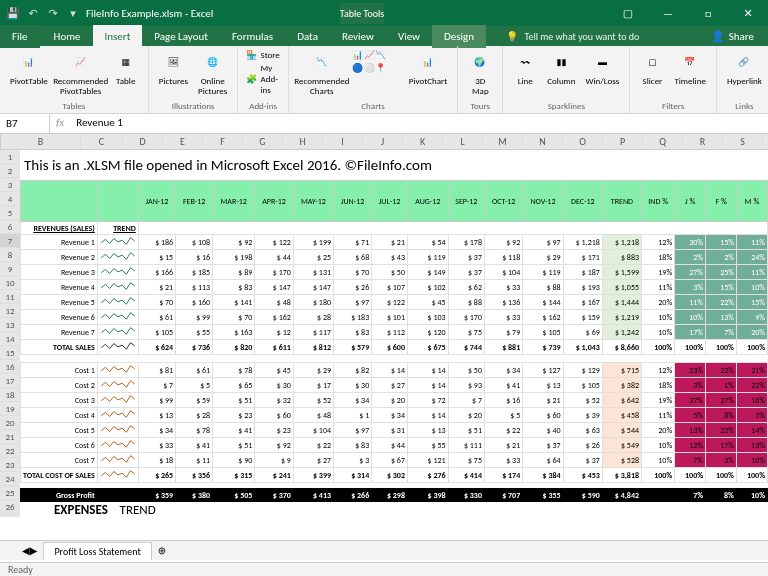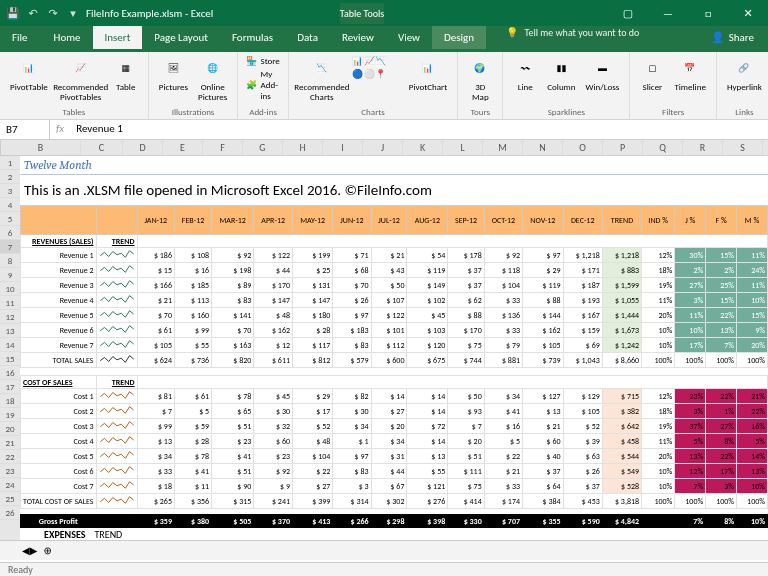--- a/index.html
+++ b/index.html
@@ -4,21 +4,21 @@
 <style>
 *{margin:0;padding:0;box-sizing:border-box;font-family:'Segoe UI',Calibri,sans-serif}
 body{background:#fff;font-size:11px;width:768px;height:576px;overflow:hidden;position:relative}
 .titlebar{background:#0a6e43;height:26px;display:flex;align-items:center;color:#fff;font-size:11px}
 .qat{display:flex;gap:2px;padding:0 4px}
 .qat-btn{width:18px;height:18px;display:flex;align-items:center;justify-content:center;color:#fff;opacity:.8}
 .title-center{flex:1;text-align:left}
 .title-tab{background:#217346;padding:4px 0;margin-left:30px;font-size:10px}
 .win-btns{display:flex;gap:0}
 .win-btn{width:40px;height:26px;display:flex;align-items:center;justify-content:center;color:#fff}
-.mintabs{background:#217346;height:26px;display:flex;align-items:flex-start;color:#fff;font-size:11px}
+.mintabs{background:#217346;height:20px;display:flex;align-items:center;color:#fff;font-size:11px}
 .mtab{padding:5px 12px;cursor:pointer}
 .mtab.file{background:#217346;margin-right:2px}
 .mtab.active{background:#f3f3f3;color:#217346}
 .tell-me{margin-left:20px;display:flex;align-items:center;gap:6px;opacity:.9;font-size:10px}
 .share{margin-left:auto;padding:5px 14px;display:flex;align-items:center;gap:4px}
 .ribbon{background:#f3f3f3;height:68px;display:flex;border-bottom:1px solid #d4d4d4}
 .rgroup{border-right:1px solid #ddd;padding:2px 6px;display:flex;flex-direction:column;justify-content:space-between}
 .rgroup-items{display:flex;gap:2px;align-items:flex-start}
 .rbtn{display:flex;flex-direction:column;align-items:center;padding:2px 4px;font-size:9px;line-height:1.1;text-align:center;max-width:54px}
 .rbtn .ic{width:16px;height:16px;margin-bottom:2px;display:flex;align-items:center;justify-content:center}
@@ -34,37 +34,37 @@
 .col-hdr{flex:0 0 40px;text-align:center;border-right:1px solid #ddd;line-height:16px;color:#555}
 .col-hdr.wide{flex:0 0 80px}
 .grid{display:flex}
 .rownums{width:20px;background:#e6e6e6;font-size:9px}
 .rn{height:14px;border-bottom:1px solid #ddd;text-align:center;color:#555;line-height:14px}
 .rn.sel{background:#d4d4d4}
 .content{flex:1;padding:0}
 .c-title{font-family:Cambria,serif;font-style:italic;color:#4472c4;font-size:12px;padding:2px 4px;border-bottom:1px solid #b4c6e7}
 .c-heading{font-family:Calibri,sans-serif;font-size:15px;padding:6px 4px;font-weight:400}
 .tbl{font-size:9px;border-collapse:collapse;width:100%}
-.tbl th{background:#fdba74;padding:9px 2px;border:1px solid #ccc;font-weight:400;font-size:8px;white-space:nowrap}
+.tbl th{background:#86efac;padding:15px 2px;border:1px solid #ccc;font-weight:400;font-size:8px;white-space:nowrap}
 .tbl td{padding:1px 2px;border:1px solid #e0e0e0;text-align:right;white-space:nowrap;font-size:8px}
 .tbl .lbl{text-align:right;width:72px}
 .tbl .trend{width:38px;text-align:center}
 .sec-hdr{background:#fff;font-weight:700;text-align:left;text-decoration:underline}
 .sec-hdr.cost{text-align:left}
-.tot-row td{font-weight:400}
+.tot-row td{font-weight:700}
 .gross-row td{background:#000;color:#fff;font-weight:700;border-color:#000}
 .yrly{background:#e2efda}
 .rev-pct{background:#70ad9b;color:#fff}
 .cost-yrly{background:#fce4d6}
 .cost-pct{background:#be185d}
 svg.spark{width:36px;height:10px}
 .tabs-bar{position:absolute;bottom:16px;left:0;right:0;height:20px;background:#f3f3f3;border-top:1px solid #ccc;display:flex;align-items:center;font-size:10px;padding-left:22px}
 .sheet-tab{background:#fff;border:1px solid #ccc;border-bottom:none;padding:2px 10px;margin-left:6px}
 .status-bar{position:absolute;bottom:0;left:0;right:0;height:14px;background:#f3f3f3;border-top:1px solid #ccc;display:flex;align-items:center;font-size:10px;padding:0 8px;color:#666}
-.below-text{font-size:10px;padding-left:24px}
+.below-text{font-size:13px;padding-left:34px}
 .vstack{display:flex;flex-direction:column;gap:0;font-size:9px}
 .vstack div{display:flex;align-items:center;gap:3px;padding:1px 2px}
 </style>
 </head>
 <body>
 
 <div class="titlebar">
   <div class="qat">
     <div class="qat-btn">💾</div>
     <div class="qat-btn">↶</div>
@@ -266,21 +266,20 @@
         <div class="rn">19</div>
         <div class="rn">20</div>
         <div class="rn">21</div>
         <div class="rn">22</div>
         <div class="rn">23</div>
         <div class="rn">24</div>
         <div class="rn">25</div>
         <div class="rn">26</div>
       </div>
     <div class="content">
-      <div class="c-title">Twelve Month</div>
       <div class="c-heading">This is an .XLSM file opened in Microsoft Excel 2016. ©FileInfo.com</div>
       <table class="tbl" id="data-table">
           <tbody>
             <tr>
               <th class="lbl"></th>
               <th></th>
               <th>JAN-12</th>
               <th>FEB-12</th>
               <th>MAR-12</th>
               <th>APR-12</th>
@@ -428,21 +427,21 @@
               <td>$   70</td>
               <td>$ 162</td>
               <td>$   28</td>
               <td>$ 183</td>
               <td>$ 101</td>
               <td>$ 103</td>
               <td>$ 170</td>
               <td>$   33</td>
               <td>$ 162</td>
               <td>$ 159</td>
-              <td class="yrly">$ 1,673</td>
+              <td class="yrly">$ 1,219</td>
               <td class="">10%</td>
               <td class="rev-pct">10%</td>
               <td class="rev-pct">13%</td>
               <td class="rev-pct">9%</td>
             </tr>
             <tr>
               <td class="lbl">Revenue 7</td>
               <td class="trend"><svg class="spark" viewBox="0 0 40 12">
                   <polyline fill="none" stroke="#2e7d5a" stroke-width="1.2" points="0,8 5,4 10,9 15,3 20,7 25,5 30,10 35,2 40,6"></polyline>
                 </svg></td>
@@ -484,25 +483,20 @@
               <td>$ 8,660</td>
               <td>100%</td>
               <td>100%</td>
               <td>100%</td>
               <td>100%</td>
             </tr>
             <tr>
               <td colspan="19" style="height:8px;border:none"></td>
             </tr>
             <tr>
-              <td class="sec-hdr cost">COST OF SALES</td>
-              <td class="sec-hdr">TREND</td>
-              <td colspan="17"></td>
-            </tr>
-            <tr>
               <td class="lbl">Cost 1</td>
               <td class="trend"><svg class="spark" viewBox="0 0 40 12">
                   <polyline fill="none" stroke="#b5651d" stroke-width="1.2" points="0,8 5,4 10,9 15,3 20,7 25,5 30,10 35,2 40,6"></polyline>
                 </svg></td>
               <td>$   81</td>
               <td>$   61</td>
               <td>$   78</td>
               <td>$   45</td>
               <td>$   29</td>
               <td>$   82</td>
@@ -676,21 +670,21 @@
               <td>$ 3,818</td>
               <td>100%</td>
               <td>100%</td>
               <td>100%</td>
               <td>100%</td>
             </tr>
             <tr>
               <td colspan="19" style="height:6px;border:none"></td>
             </tr>
             <tr class="gross-row">
-              <td class="lbl" style="text-align:center">Gross Profit</td>
+              <td class="lbl" style="text-align:right">Gross Profit</td>
               <td></td>
               <td>$ 359</td>
               <td>$ 380</td>
               <td>$ 505</td>
               <td>$ 370</td>
               <td>$ 413</td>
               <td>$ 266</td>
               <td>$ 298</td>
               <td>$ 398</td>
               <td>$ 330</td>
@@ -706,17 +700,18 @@
           </tbody>
         </table>
       <div class="below-text"><b>EXPENSES</b> &nbsp;&nbsp; <span>TREND</span></div>
     </div>
   </div>
 </div>
 
 <div class="tabs-bar">
   <span>◀</span>
   <span>▶</span>
+  <div class="sheet-tab">Profit Loss Statement</div>
   <span style="margin-left:6px">⊕</span>
 </div>
 <div class="status-bar">
   <span>Ready</span>
 </div>
 
 </body></html>

